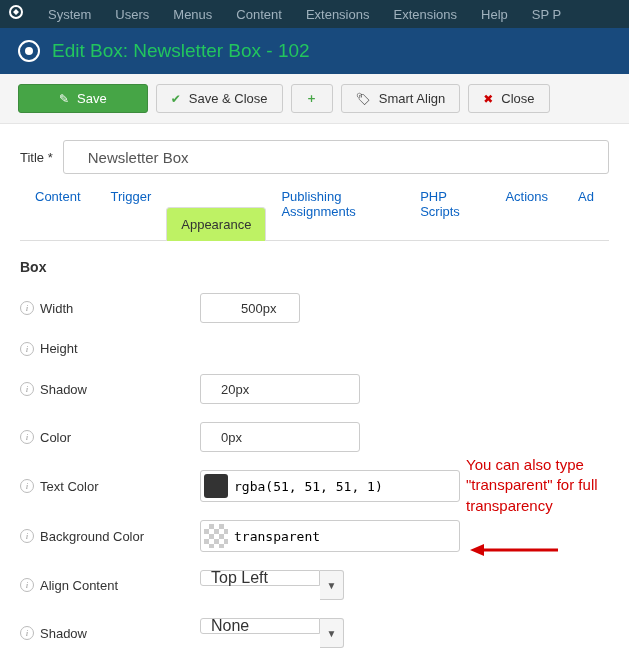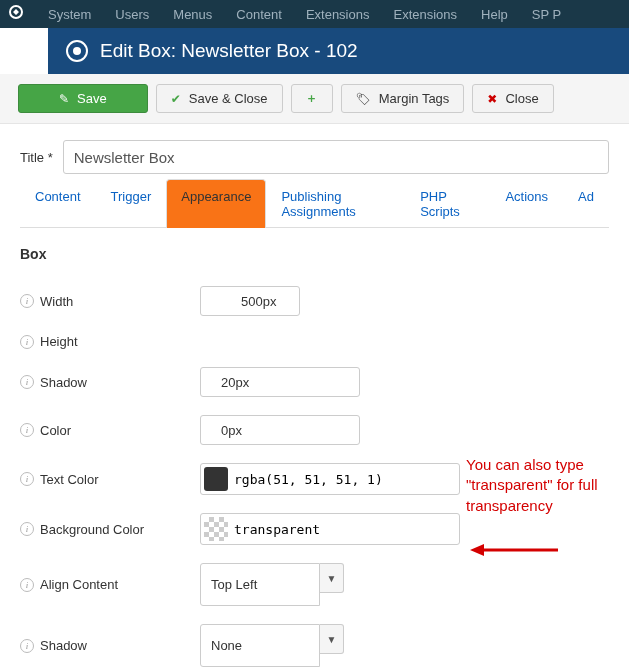--- a/index.html
+++ b/index.html
@@ -1,49 +1,49 @@
 <!DOCTYPE html>
 <html><head>
   <meta charset="utf-8">
   <style>
     * { margin: 0; padding: 0; box-sizing: border-box; }
     body { font-family: -apple-system, BlinkMacSystemFont, "Segoe UI", Helvetica, Arial, sans-serif; font-size: 13px; color: #333; width: 629px; background: #fff; }
     .topbar { background: #1a3848; display: flex; align-items: center; height: 28px; padding: 0 8px; gap: 24px; }
     .topbar .logo { color: #fff; font-size: 16px; }
     .topbar a { color: #9fb1bd; text-decoration: none; font-size: 13px; }
-    .pagehead { background: #184a7d; color: #ffffff; display: flex; align-items: center; height: 46px; padding: 0 18px; gap: 12px; margin-left: 48px; }
+    .pagehead { background: #184a7d; color: #22c55e; display: flex; align-items: center; height: 46px; padding: 0 18px; gap: 12px; }
     .pagehead-icon { width: 22px; height: 22px; border: 2px solid #fff; border-radius: 50%; display: flex; align-items: center; justify-content: center; }
     .pagehead-icon::after { content: ""; width: 8px; height: 8px; background: #fff; border-radius: 50%; }
     .pagehead-title { font-size: 19px; font-weight: 400; }
     .toolbar { background: #f5f5f5; border-bottom: 1px solid #e5e5e5; padding: 10px 18px; display: flex; gap: 8px; }
     .btn { display: inline-flex; align-items: center; gap: 8px; background: #f3f3f3; border: 1px solid #ccc; border-radius: 3px; padding: 5px 14px; font-size: 13px; cursor: pointer; color: #333; }
     .btn .ico { font-size: 12px; }
     .btn-green { background: #46a546; border-color: #3d8b3d; color: #fff; padding: 5px 40px; }
     .content { padding: 16px 20px; }
     .titlerow { display: flex; align-items: center; gap: 10px; margin-bottom: 4px; }
     .titlerow label { font-size: 13px; color: #333; }
-    .titlerow input { flex: 1; border: 1px solid #ccc; border-radius: 3px; padding: 7px 10px; font-size: 15px; color: #555; height: 34px; }
+    .titlerow input { flex: 1; border: 1px solid #ccc; border-radius: 3px; padding: 7px 24px; font-size: 15px; color: #555; height: 34px; }
     .tabs { display: flex; border-bottom: 1px solid #ddd; margin-bottom: 18px; }
     .tab { padding: 9px 14px; color: #0b63c4; cursor: pointer; font-size: 13px; border: 1px solid transparent; border-bottom: none; border-radius: 4px 4px 0 0; position: relative; top: 1px; }
-    .tab.active { color: #333; border-color: #ddd; background: #f97316; }
-    .section-title { font-weight: bold; font-size: 14px; margin-bottom: 24px; }
+    .tab.active { color: #333; border-color: #ddd; background: #bef264; margin-top: 28px; }
+    .section-title { font-weight: bold; font-size: 14px; margin-bottom: 18px; }
     .field { display: flex; align-items: center; margin-bottom: 18px; }
     .field-label { width: 180px; display: flex; align-items: center; gap: 6px; color: #333; font-size: 13px; }
     .info-icon { width: 14px; height: 14px; border: 1px solid #bbb; border-radius: 50%; display: inline-flex; align-items: center; justify-content: center; font-size: 9px; color: #999; font-style: italic; font-family: Georgia, serif; }
     .field-control { position: relative; }
     .txt { border: 1px solid #ccc; border-radius: 3px; padding: 5px 8px; font-size: 13px; height: 30px; color: #333; font-family: inherit; }
     .w100 { width: 100px; padding-left: 40px; }
     .w160 { width: 160px; padding-left: 20px; }
     .colorwrap { display: flex; align-items: center; border: 1px solid #ccc; border-radius: 3px; height: 32px; padding: 3px; gap: 6px; justify-content: flex-end; }
     .swatch { width: 24px; height: 24px; border-radius: 3px; flex-shrink: 0; }
     .swatch-dark { background: #333; }
     .swatch-trans { background-image: linear-gradient(45deg,#ccc 25%,transparent 25%),linear-gradient(-45deg,#ccc 25%,transparent 25%),linear-gradient(45deg,transparent 75%,#ccc 75%),linear-gradient(-45deg,transparent 75%,#ccc 75%); background-size: 10px 10px; background-position: 0 0,0 5px,5px -5px,-5px 0; }
     .colorwrap input { border: none; outline: none; font-family: ui-monospace, Menlo, monospace; font-size: 13px; flex: 1; min-width: 0; }
     .select-combo { display: flex; }
-    .select-combo .sel-text { border: 1px solid #ccc; border-radius: 3px 0 0 3px; background: #fff; padding: 5px 10px; height: 43px; width: 120px; font-size: 13px; display: flex; align-items: center; }
+    .select-combo .sel-text { border: 1px solid #ccc; border-radius: 3px 0 0 3px; background: #fff; padding: 5px 10px; height: 16px; width: 120px; font-size: 16px; display: flex; align-items: center; }
     .select-combo .sel-caret { border: 1px solid #ccc; border-left: none; border-radius: 0 3px 3px 0; background: #f5f5f5; width: 24px; height: 30px; display: flex; align-items: center; justify-content: center; font-size: 10px; color: #555; }
     .annot { position: absolute; left: 466px; top: 455px; color: #d40000; font-size: 15px; line-height: 1.35; width: 160px; }
     .arrow { position: absolute; left: 470px; top: 540px; }
     .page { position: relative; }
   </style>
 </head>
 <body>
 
 <div class="page">
 
@@ -75,21 +75,21 @@
     </button>
     <button class="btn">
       <span class="ico" style="color:#46a546">✔</span>
       <span>Save &amp; Close</span>
     </button>
     <button class="btn">
       <span class="ico" style="color:#46a546;font-weight:bold">＋</span>
     </button>
     <button class="btn">
       <span class="ico">🏷</span>
-      <span>Margin Tags</span>
+      <span>Smart Align</span>
     </button>
     <button class="btn">
       <span class="ico" style="color:#c00">✖</span>
       <span>Close</span>
     </button>
   </div>
 
   <div class="content">
 
     <div class="titlerow">

